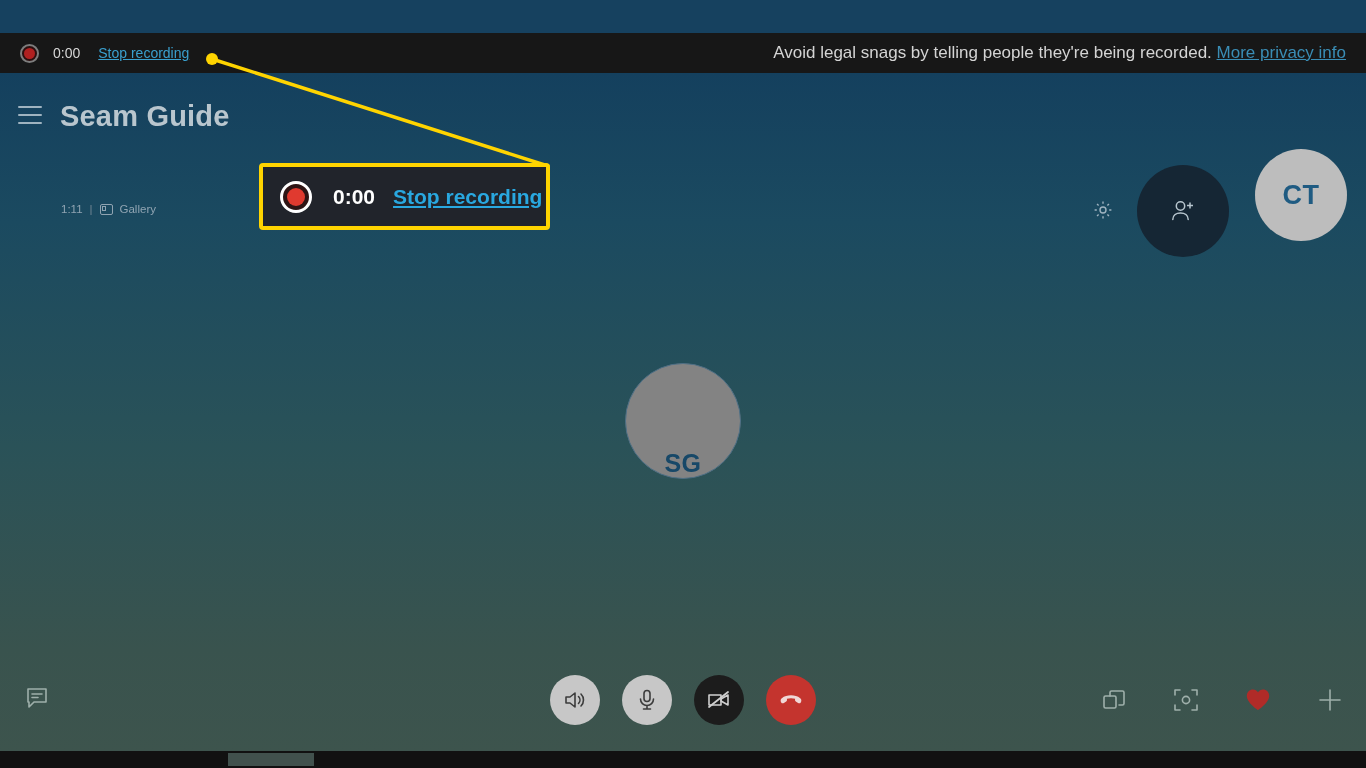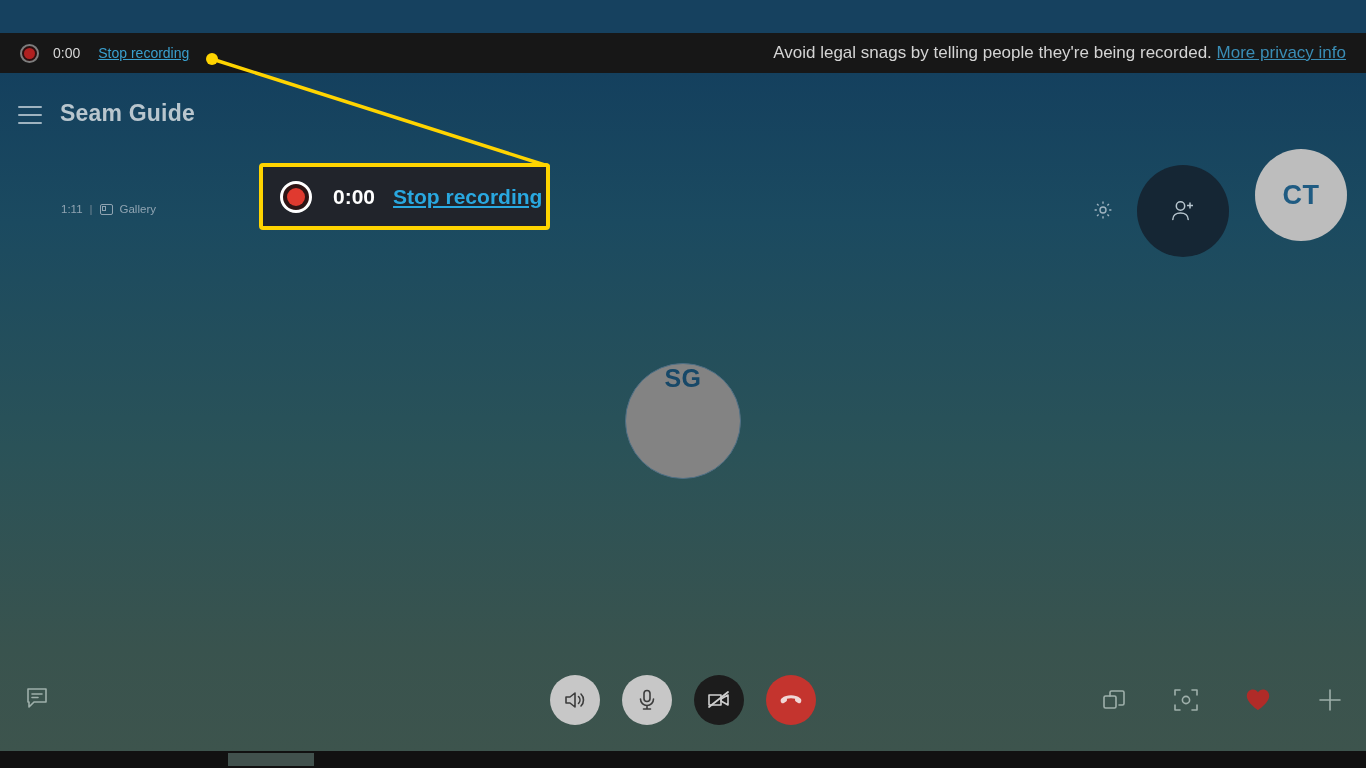--- a/index.html
+++ b/index.html
@@ -134,21 +134,21 @@
   }
   .hamburger span {
     display: block;
     height: 2px;
     background: #9fb3c0;
     border-radius: 1px;
   }
   .call-title {
     position: absolute;
     left: 60px; top: 27px;
-    font-size: 23px;
+    font-size: 29px;
     font-weight: bold;
     color: #b9c6ce;
     letter-spacing: .2px;
     user-select: none;
   }
   .call-sub {
     position: absolute;
     left: 61px; top: 130px;
     font-size: 11.5px;
     color: #90a4b2;
@@ -207,21 +207,21 @@
 
   
   .participant {
     position: absolute;
     left: 625px; top: 290px;
     width: 116px; height: 116px;
     border-radius: 50%;
     background: #838383;
     border: 1px solid #4e6f85;
     box-sizing: border-box;
-    display: flex; align-items: flex-start; justify-content: center;
+    display: flex; align-items: flex-end; justify-content: center;
     color: #174868;
     font-size: 25px;
     font-weight: bold;
     letter-spacing: .5px;
     user-select: none;
   }
 
   
   .controls {
     position: absolute;

